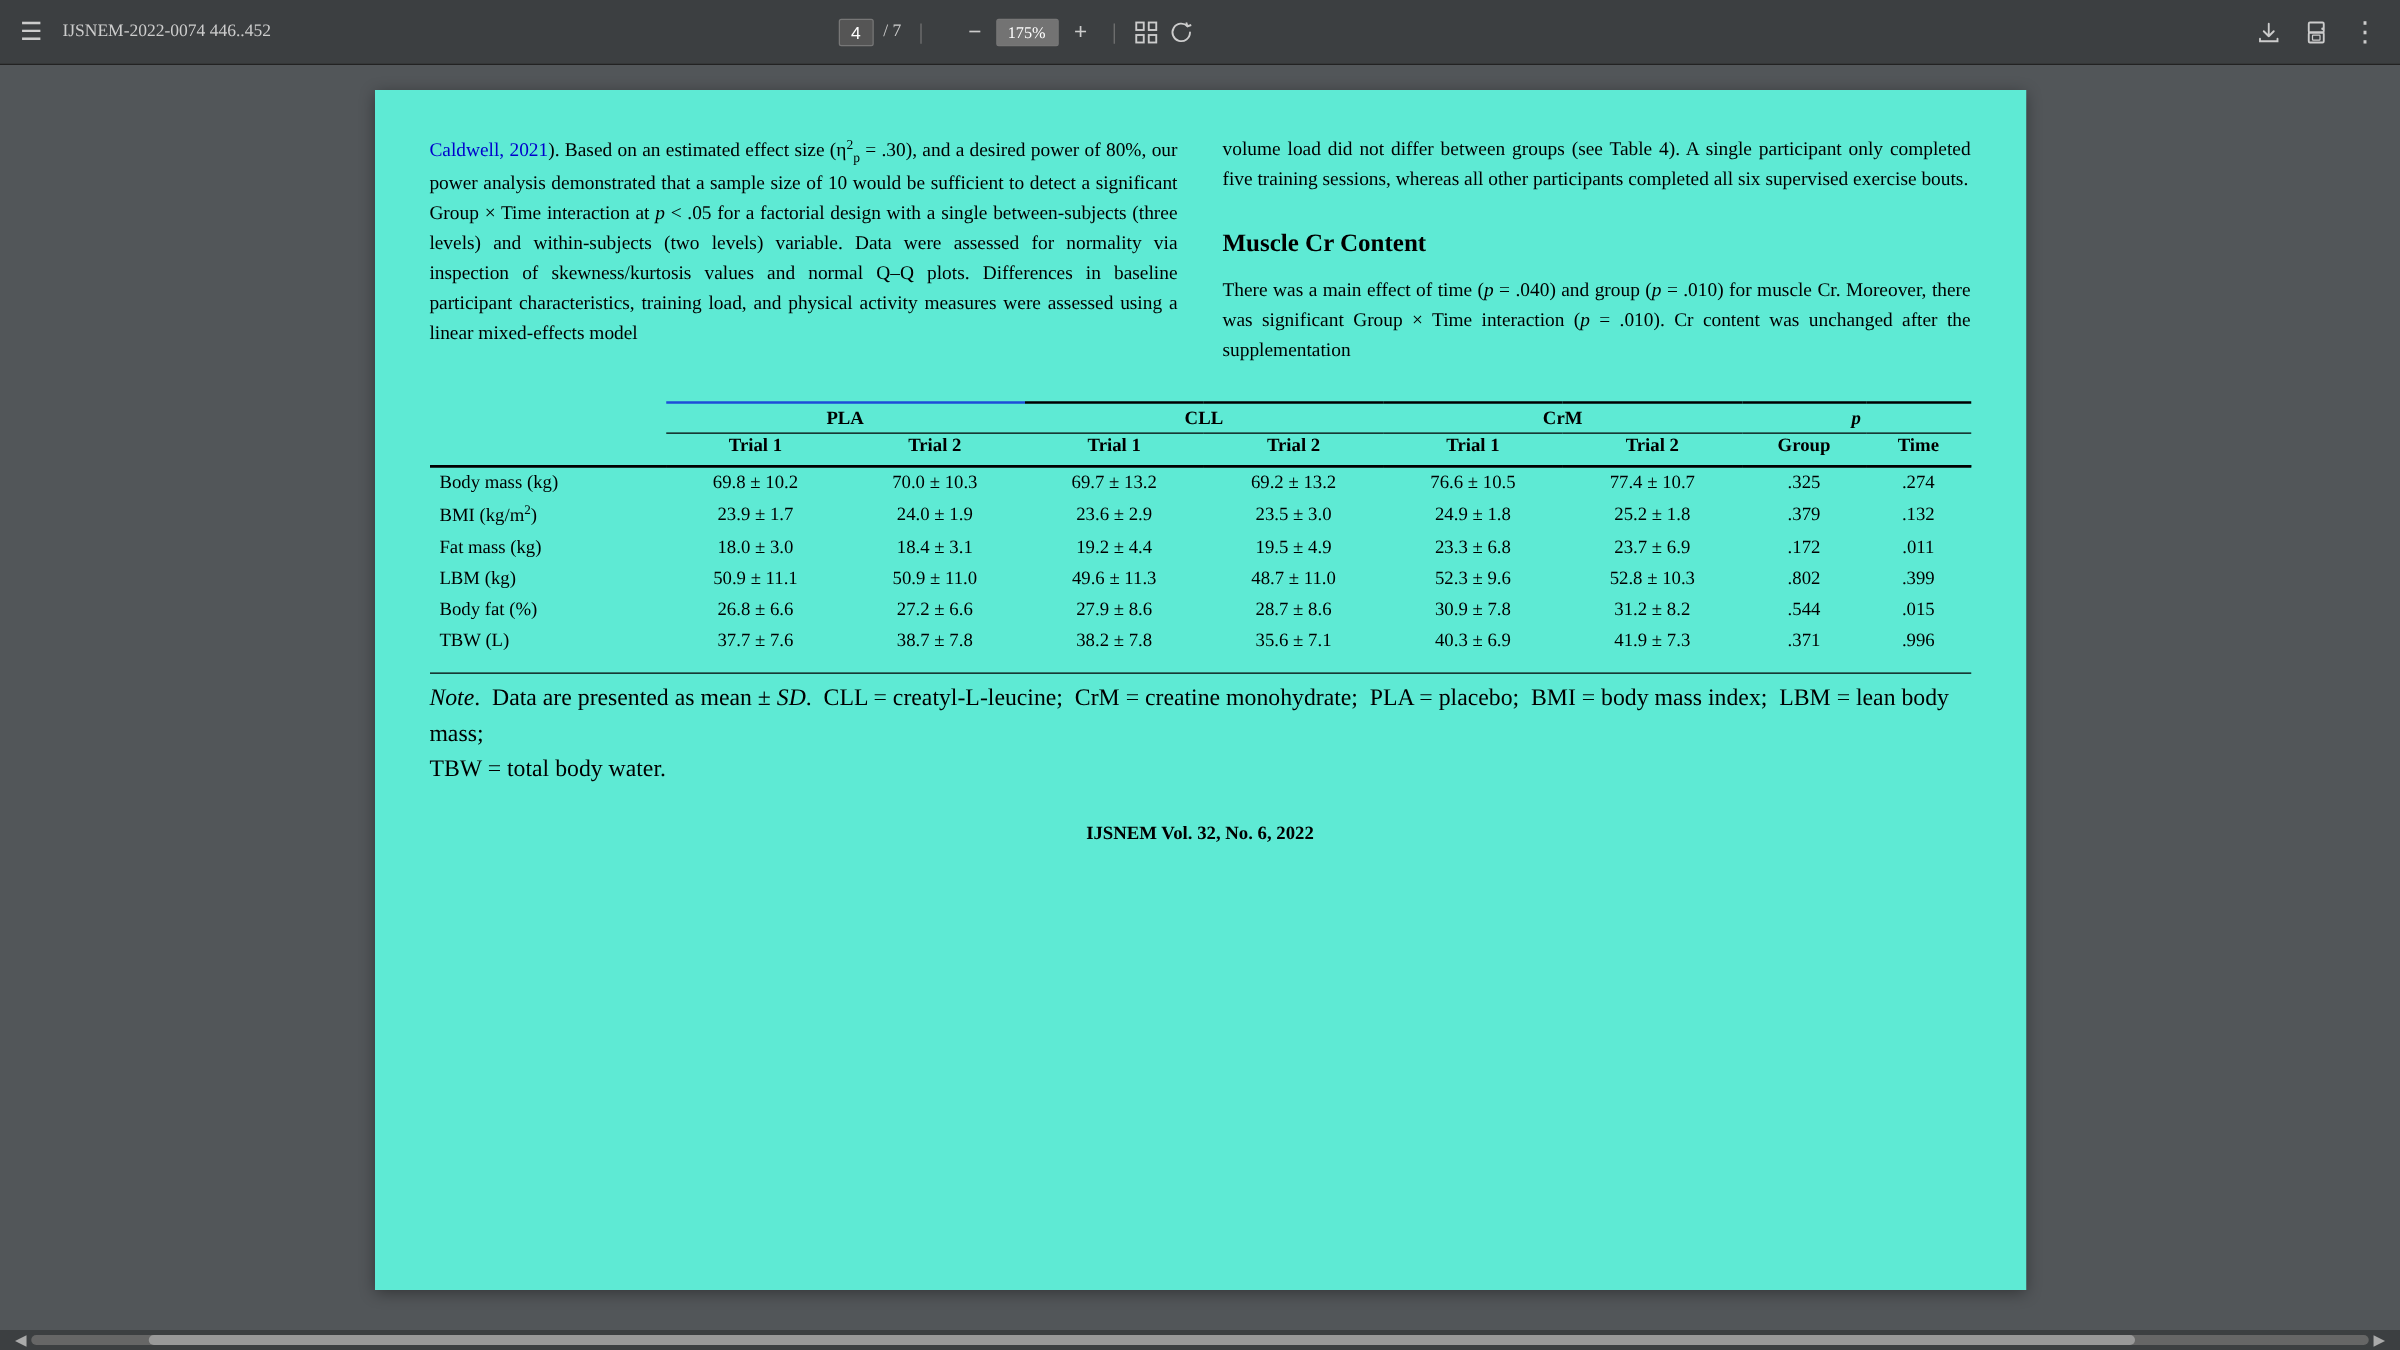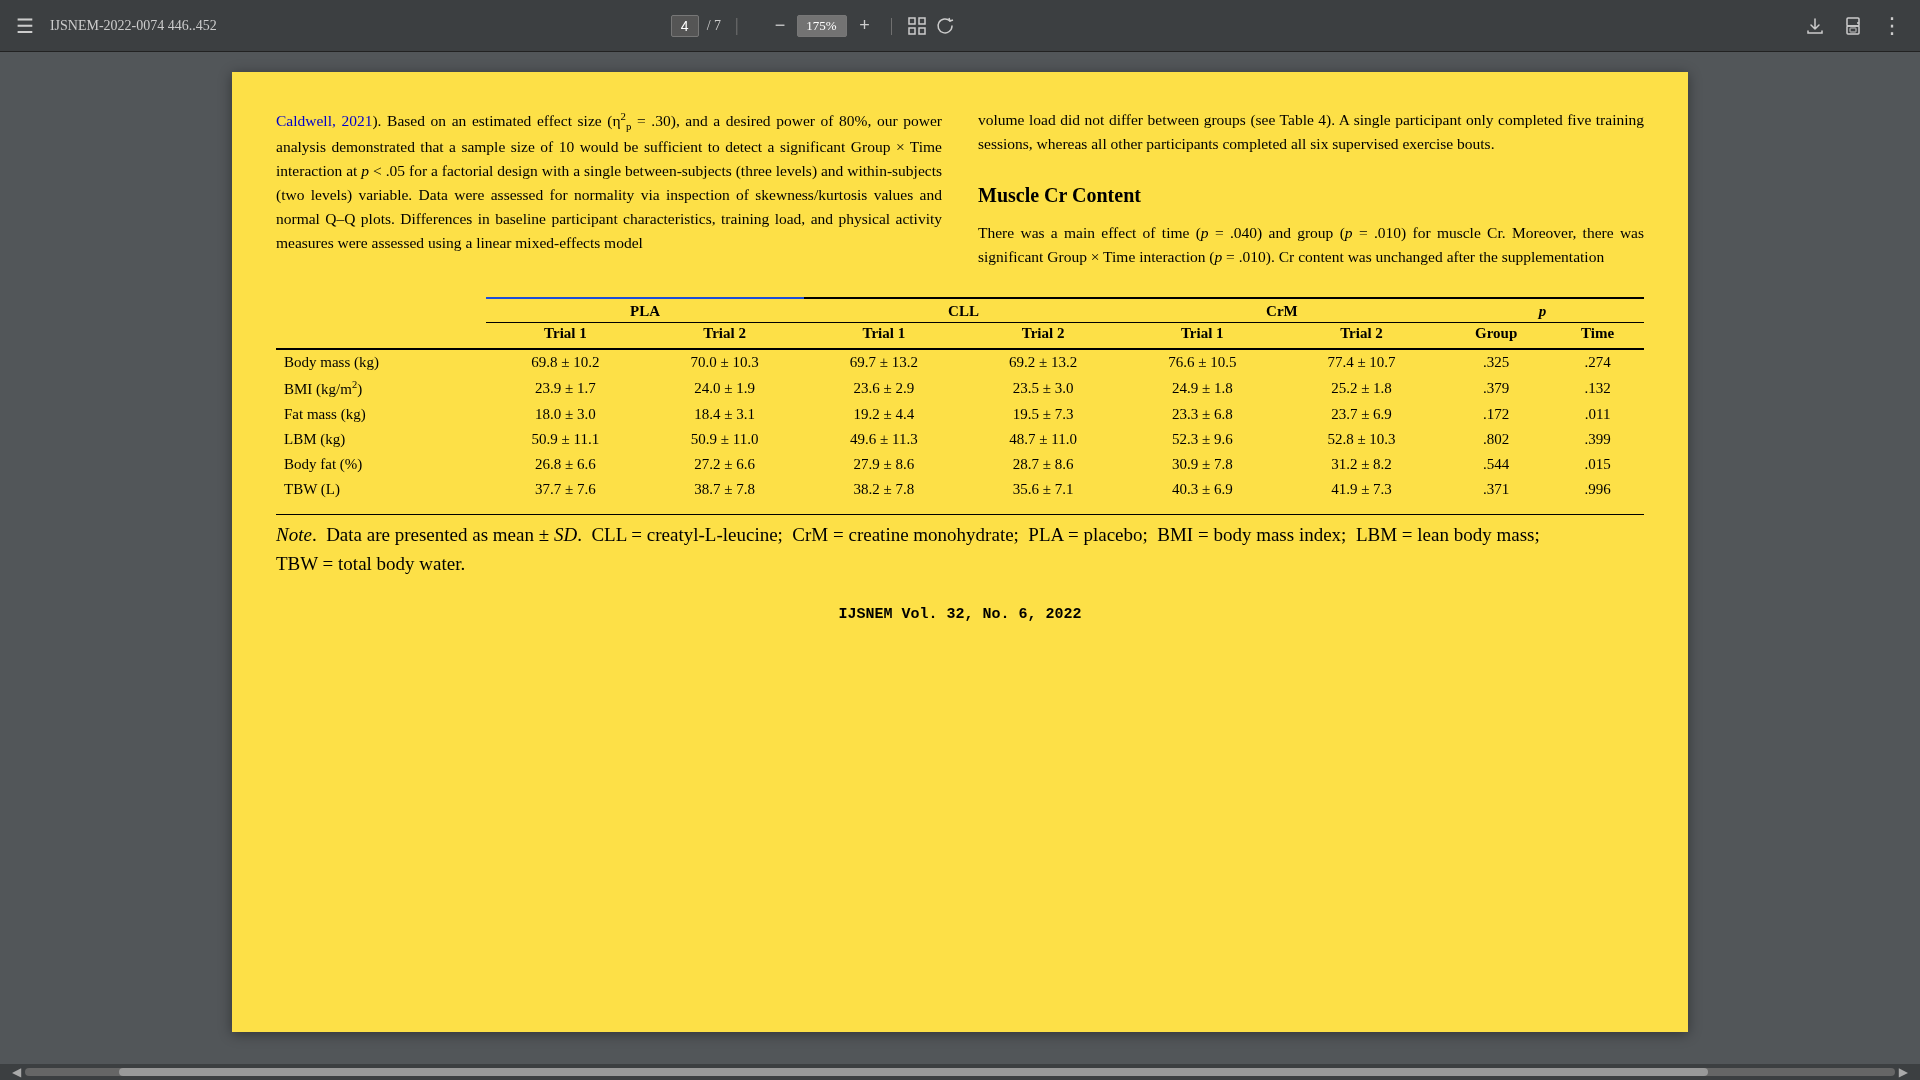--- a/index.html
+++ b/index.html
@@ -111,22 +111,22 @@
       overflow: hidden;
       display: flex;
       flex-direction: column;
       align-items: center;
       background: #525659;
       padding: 20px 0 0 0;
     }
 
     
     .doc-page {
-      background: #fde047;
-      width: 1456px;
+      background: #5eead4;
+      width: 1321px;
       min-height: 960px;
       padding: 36px 44px 36px 44px;
       position: relative;
       box-shadow: 0 2px 12px rgba(0,0,0,0.4);
     }
 
     
     .two-col {
       display: flex;
       gap: 36px;
@@ -213,21 +213,20 @@
       padding-top: 6px;
     }
 
     
     .journal-footer {
       text-align: center;
       font-size: 15px;
       font-weight: bold;
       margin-top: 28px;
       color: #000;
-      font-family: Liberation Mono, monospace;
     }
 
     
     .scrollbar-container {
       width: 100%;
       background: #3c3f41;
       height: 16px;
       display: flex;
       align-items: center;
       padding: 3px 8px;
@@ -379,21 +378,21 @@
             <td>25.2 ± 1.8</td>
             <td>.379</td>
             <td>.132</td>
           </tr>
 
           <tr class="data-row">
             <td>Fat mass (kg)</td>
             <td>18.0 ± 3.0</td>
             <td>18.4 ± 3.1</td>
             <td>19.2 ± 4.4</td>
-            <td>19.5 ± 7.3</td>
+            <td>19.5 ± 4.9</td>
             <td>23.3 ± 6.8</td>
             <td>23.7 ± 6.9</td>
             <td>.172</td>
             <td>.011</td>
           </tr>
 
           <tr class="data-row">
             <td>LBM (kg)</td>
             <td>50.9 ± 11.1</td>
             <td>50.9 ± 11.0</td>

